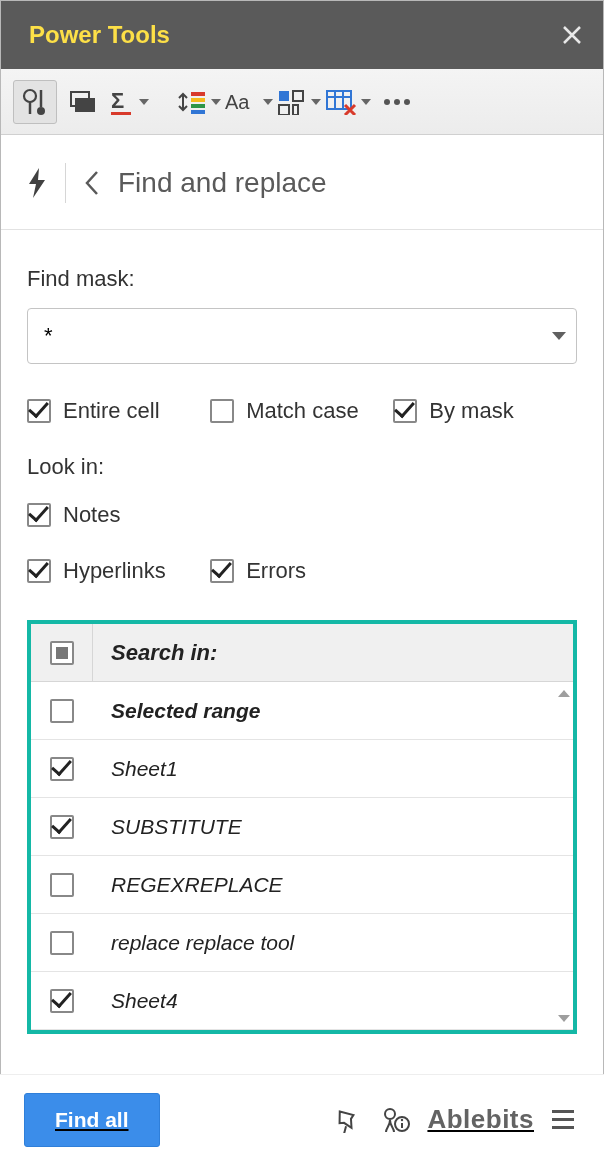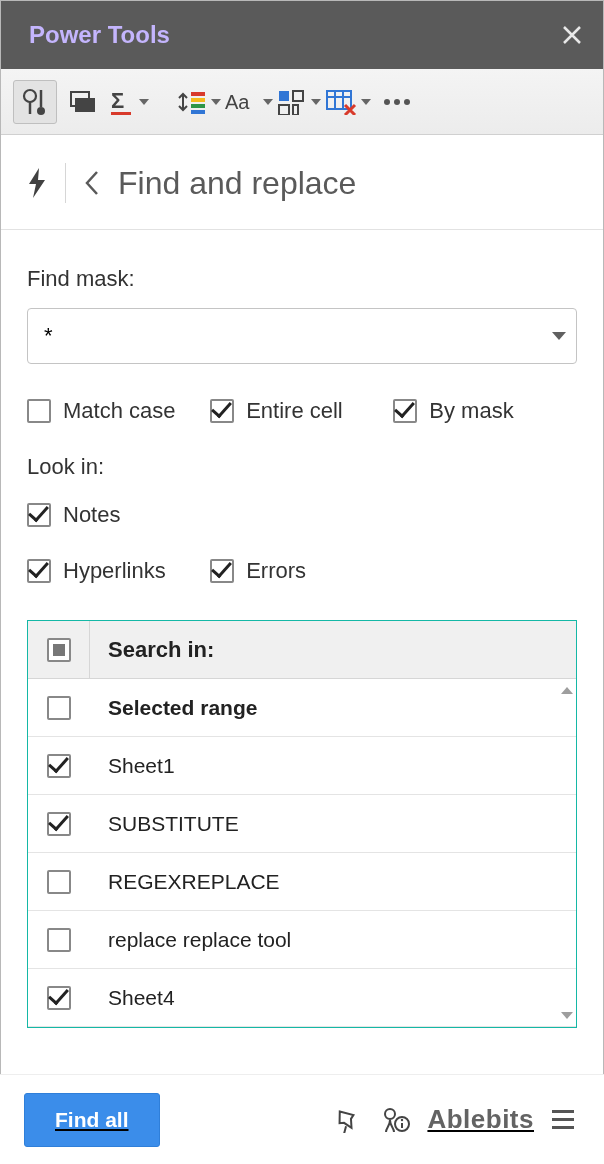--- a/index.html
+++ b/index.html
@@ -1,51 +1,51 @@
 <!DOCTYPE html>
 <html><head>
 <meta charset="utf-8">
 <style>
 * { box-sizing: border-box; margin: 0; padding: 0; }
 body { width: 604px; height: 1164px; font-family: Arial, Helvetica, sans-serif; background: #fff; border: 1px solid #b8b8b8; overflow: hidden; }
 
-.titlebar { background: #5a5a5a; color: #c4b5fd; height: 68px; display: flex; align-items: center; justify-content: space-between; padding: 0 20px 0 28px; }
+.titlebar { background: #5a5a5a; color: #fde047; height: 68px; display: flex; align-items: center; justify-content: space-between; padding: 0 20px 0 28px; }
 .titlebar .title { font-size: 24px; font-weight: bold; }
 .close-x { font-size: 30px; cursor: pointer; color: #e8e8e8; }
 
 .toolbar { background: linear-gradient(#f4f4f4, #ececec); border-bottom: 1px solid #d0d0d0; height: 66px; display: flex; align-items: center; padding: 0 12px; gap: 4px; }
 .tool-btn { width: 44px; height: 44px; display: flex; align-items: center; justify-content: center; border-radius: 3px; cursor: pointer; position: relative; }
 .tool-btn.active { background: #e3e3e3; border: 1px solid #bfbfbf; }
 .tool-group { display: flex; align-items: center; gap: 2px; }
 .caret { width: 0; height: 0; border-left: 5px solid transparent; border-right: 5px solid transparent; border-top: 6px solid #666; margin-left: 2px; }
 .toolbar-sep { width: 20px; }
 
 .header-row { display: flex; align-items: center; gap: 18px; padding: 28px 26px 26px 26px; border-bottom: 1px solid #e2e2e2; }
 .bolt { font-size: 26px; color: #414141; }
 .header-sep { width: 1px; height: 40px; background: #d6d6d6; }
 .back-chev { font-size: 28px; color: #5a5a5a; cursor: pointer; font-weight: 300; }
-.page-title { font-size: 32px; color: #5a5a5a; font-weight: 400; }
+.page-title { font-size: 28px; color: #5a5a5a; font-weight: 400; }
 
 .content { padding: 36px 26px 10px 26px; }
 
 .field-label { font-size: 22px; color: #333; margin-bottom: 16px; }
 .input-wrap { display: flex; align-items: center; border: 1px solid #c4c4c4; border-radius: 4px; height: 56px; padding: 0 10px 0 16px; margin-bottom: 34px; }
 .input-wrap input { flex: 1; border: none; outline: none; font-size: 22px; }
 .input-caret { width: 0; height: 0; border-left: 7px solid transparent; border-right: 7px solid transparent; border-top: 8px solid #606060; cursor: pointer; }
 
 .check-row { display: flex; gap: 0; margin-bottom: 30px; }
 .check-row .chk-item { flex: 0 0 33.3%; }
 .chk-item { display: flex; align-items: center; gap: 12px; font-size: 22px; color: #333; cursor: pointer; }
 .chk-box { width: 24px; height: 24px; border: 2px solid #888; border-radius: 2px; position: relative; background: #fff; flex-shrink: 0; }
 .chk-box.checked::after { content: ""; position: absolute; left: 4px; top: -3px; width: 8px; height: 16px; border: solid #222; border-width: 0 3px 3px 0; transform: rotate(42deg); }
 .chk-box.indet::after { content: ""; position: absolute; left: 4px; top: 4px; right: 4px; bottom: 4px; background: #777; }
 
 .section-label { font-size: 22px; color: #333; margin: 16px 0 22px 0; }
 
-.table-wrap { border: 1px solid #14b8a6; position: relative; }
+.table-wrap { border: 4px solid #14b8a6; position: relative; font-style: italic; }
 .table-header { display: flex; align-items: center; height: 58px; background: #f0f0f0; border-bottom: 1px solid #d6d6d6; }
 .th-chk { width: 62px; display: flex; align-items: center; justify-content: center; border-right: 1px solid #d6d6d6; height: 100%; }
 .th-label { font-weight: bold; font-size: 22px; padding-left: 18px; color: #222; }
 
 .table-body { max-height: 360px; overflow-y: auto; position: relative; }
 .table-row { display: flex; align-items: center; height: 58px; border-bottom: 1px solid #e4e4e4; }
 .td-chk { width: 62px; display: flex; align-items: center; justify-content: center; }
 .td-label { font-size: 21px; padding-left: 18px; color: #222; }
 .table-row.bold .td-label { font-weight: bold; }
 
@@ -162,26 +162,26 @@
 <div class="content">
 
   <div class="field-label">Find mask:</div>
   <div class="input-wrap">
     <input type="text" value="*" style="">
     <span class="input-caret"></span>
   </div>
 
   <div class="check-row">
     <div class="chk-item">
+      <span class="chk-box checked"></span>
+      <span>Entire cell</span>
+    </div>
+    <div class="chk-item">
       <span class="chk-box"></span>
       <span>Match case</span>
-    </div>
-    <div class="chk-item">
-      <span class="chk-box checked"></span>
-      <span>Entire cell</span>
     </div>
     <div class="chk-item">
       <span class="chk-box checked"></span>
       <span>By mask</span>
     </div>
   </div>
 
   <div class="section-label">Look in:</div>
 
   <div class="check-row">

